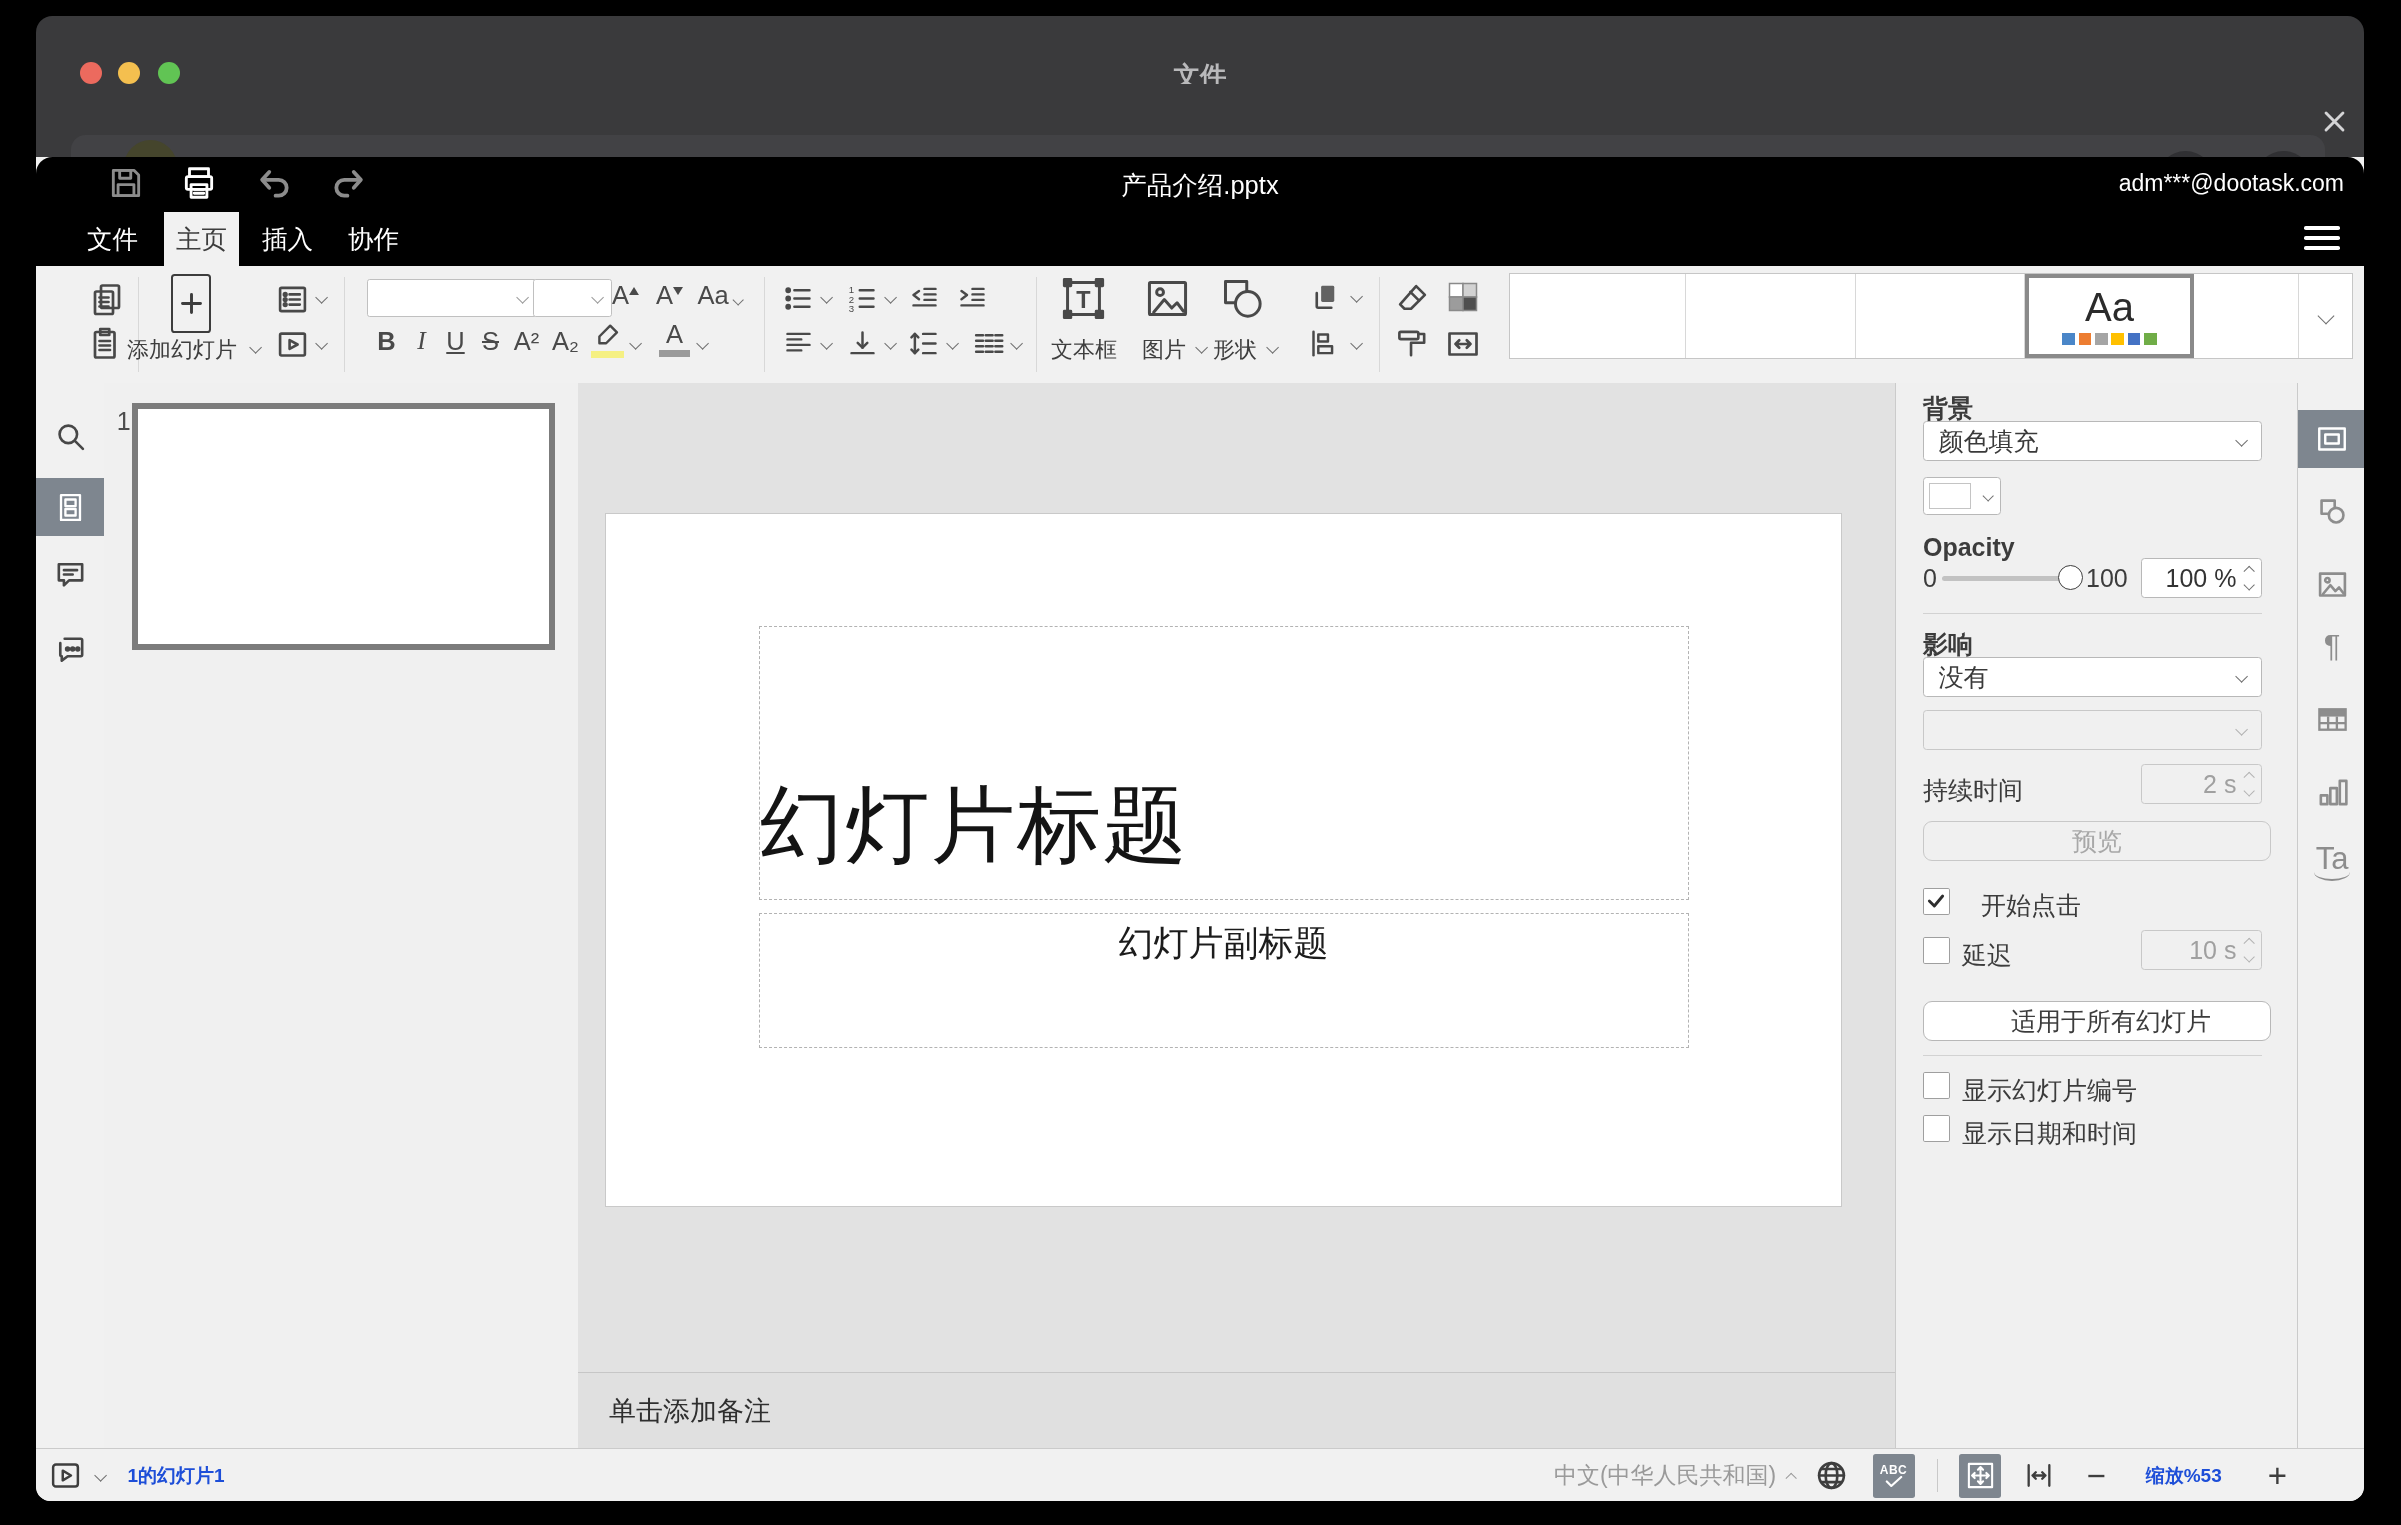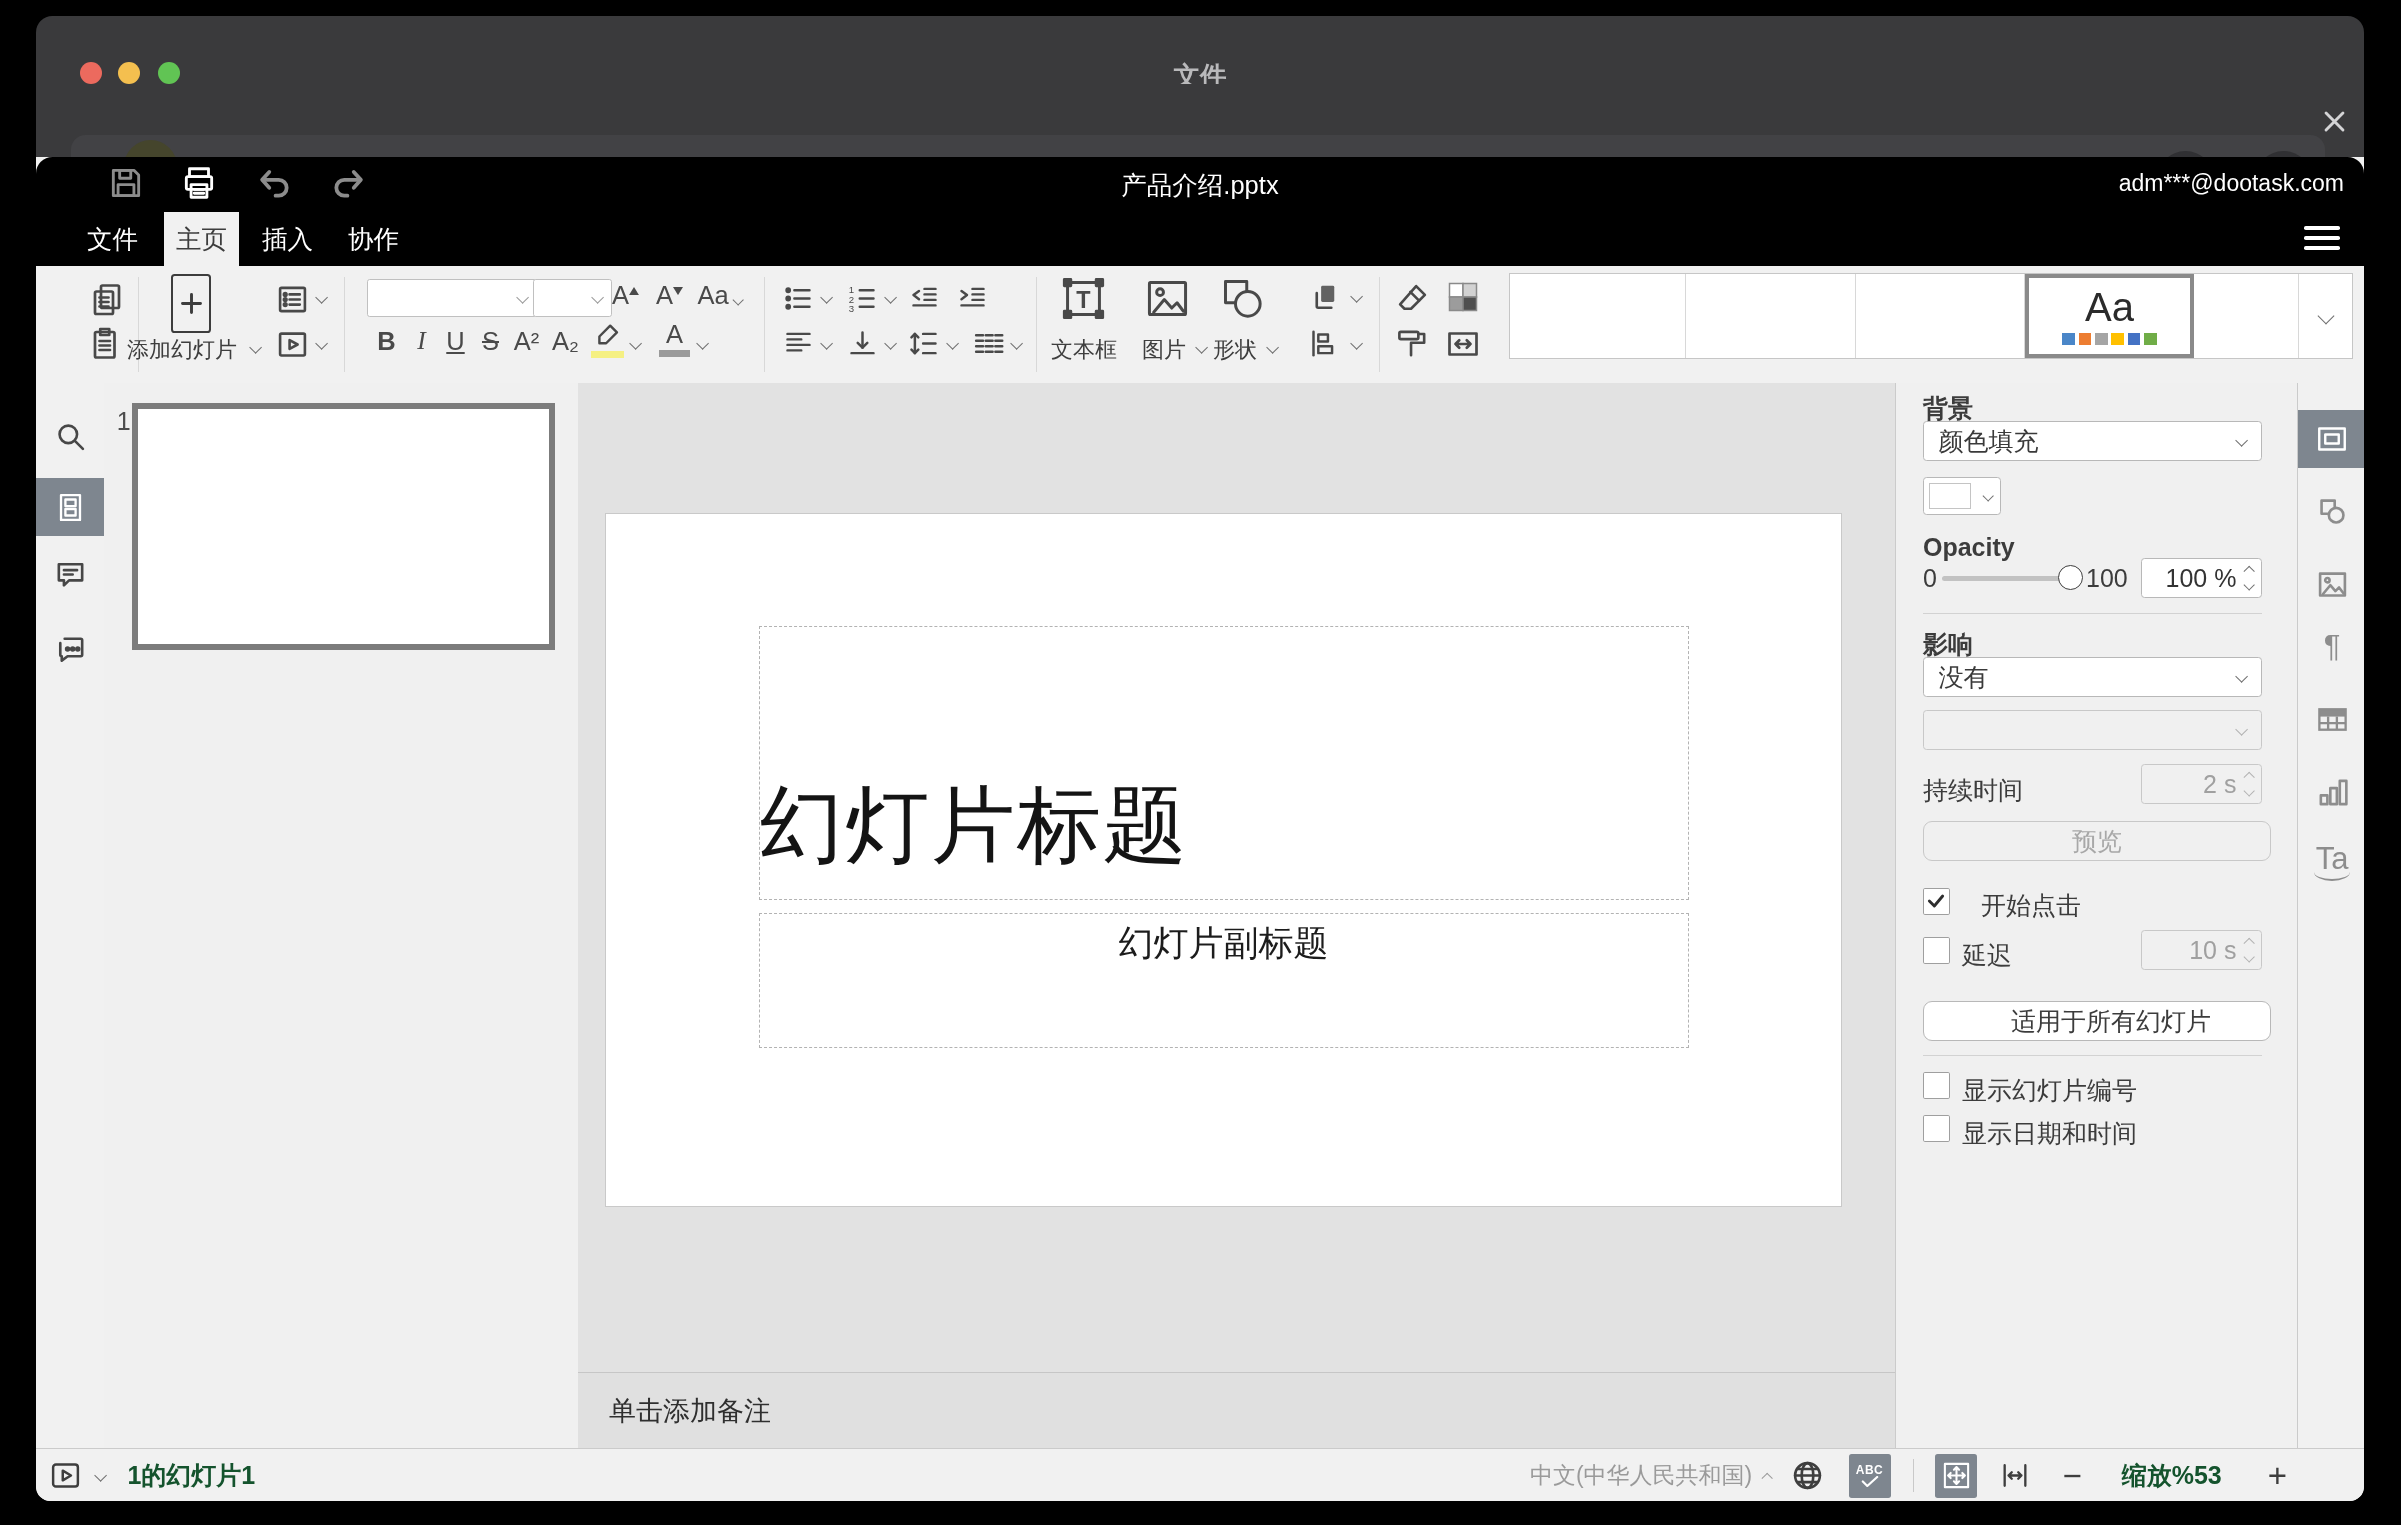--- a/index.html
+++ b/index.html
@@ -96,21 +96,21 @@
   .sl-num{font-size:25px;color:#3c3c3c;}
 
   
   .rightbar{left:2261px;top:0;width:68px;height:1065px;background:#f1f1f1;border-left:0.9px solid #cbcbcb;color:#8d8d8d;}
   .rsym{font-size:31px;color:#8d8d8d;}
 
   
   .statusbar{left:0;top:1291px;width:2328px;height:53px;background:#f1f1f1;border-top:0.9px solid #cbcbcb;color:#3e3e3e;}
   .sb-left{left:12.8px;top:0;height:53px;display:flex;align-items:center;gap:14.6px;}
   .sb-right{right:77px;top:0;height:53px;display:flex;align-items:center;}
-  .sb-txt{font-size:25px;color:#14532d;font-weight:700;white-space:nowrap;}
+  .sb-txt{font-size:19px;color:#1d4ed8;font-weight:700;white-space:nowrap;}
   .sb-gray{font-size:23px;color:#9a9a9a;white-space:nowrap;}
   .sb-block{width:42px;height:44px;border-radius:2.7px;display:flex;align-items:center;justify-content:center;cursor:pointer;}
   .sb-block.active{background:#7e868f;color:#fff;}
   .sb-sep{width:0.9px;height:33px;background:#c9c9c9;}
   .sb-sign{font-size:33px;color:#3e3e3e;line-height:1;cursor:pointer;}
   .spell-in{display:flex;flex-direction:column;align-items:center;line-height:1;}
   .spell-in b{font-size:12px;letter-spacing:0.5px;}
 </style>
 </head>
 <body>

